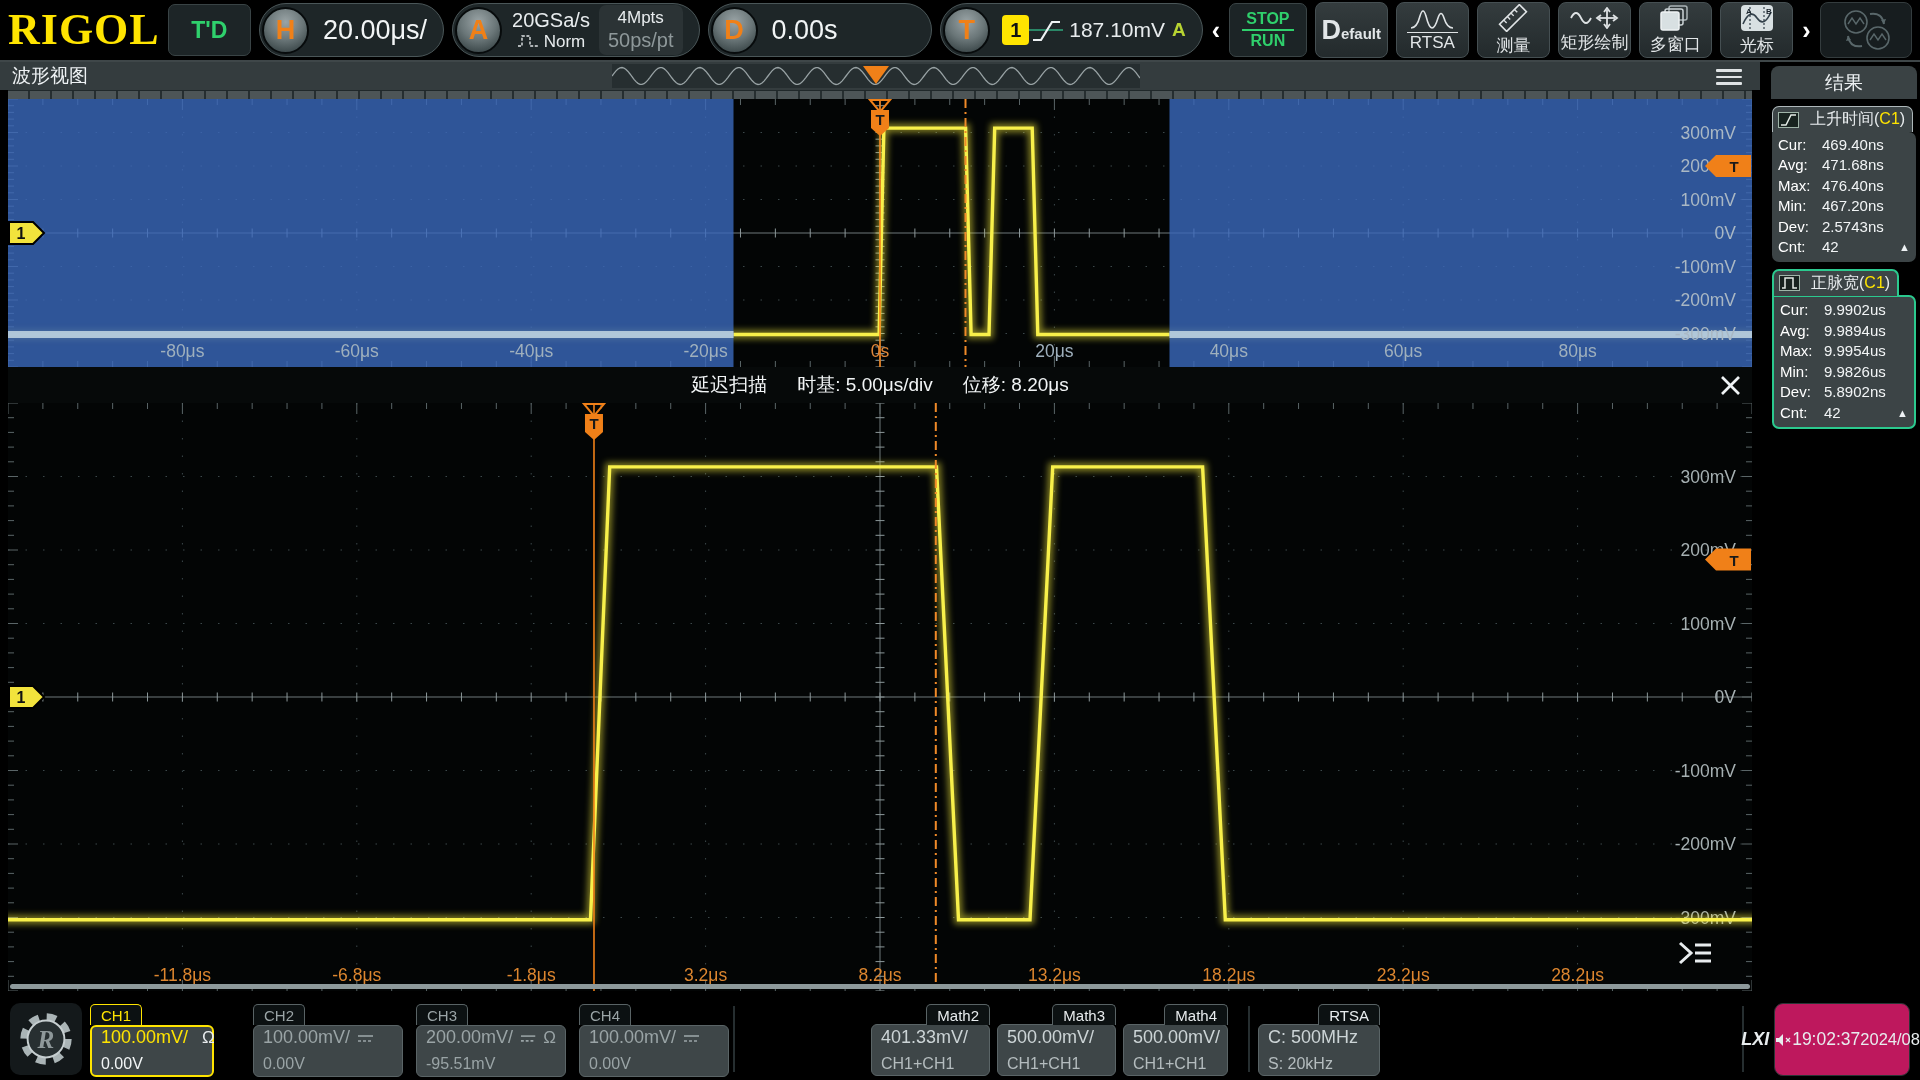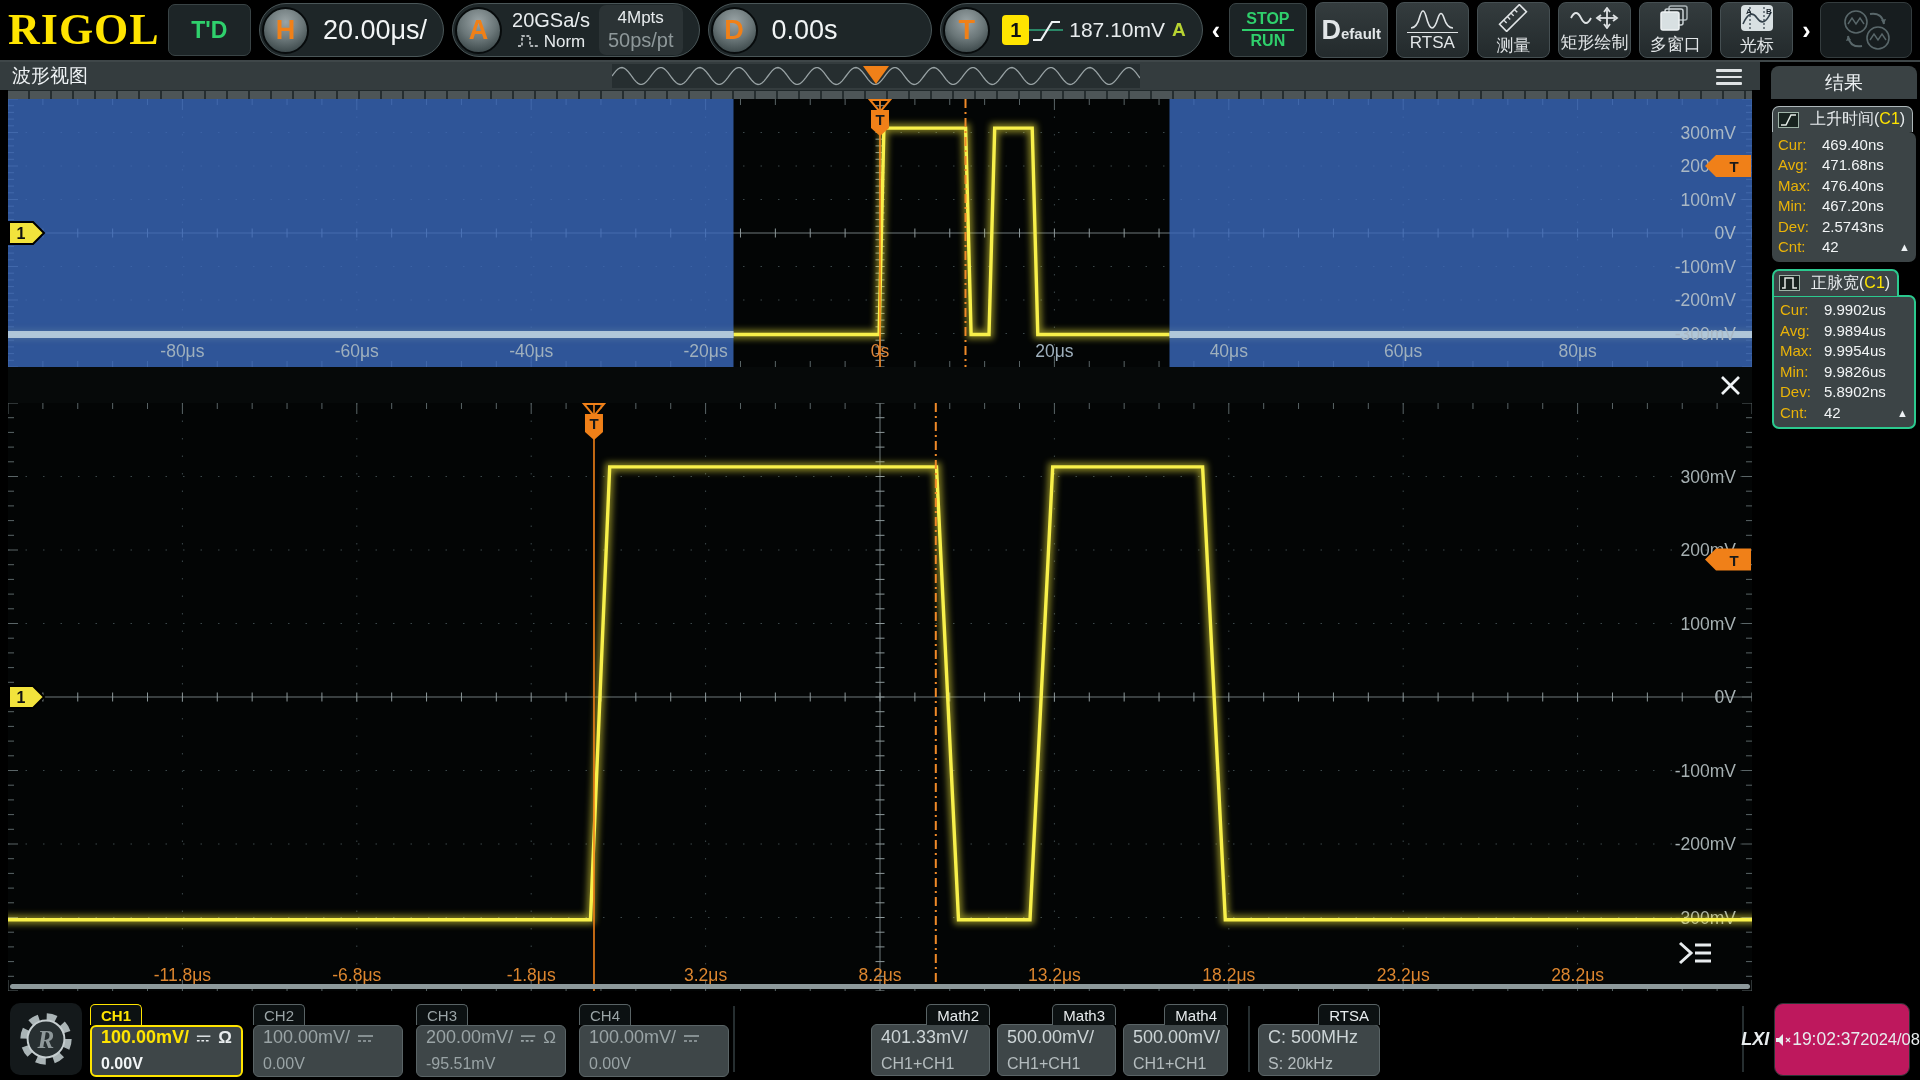--- a/index.html
+++ b/index.html
@@ -66,21 +66,21 @@
   .sidebar{position:absolute;right:0;top:62px;width:152px;height:938px;background:#000;padding:4px 3px}
   .res-head{height:33px;background:#3a4244;border-radius:8px 8px 0 0;display:flex;
     align-items:center;justify-content:center;font-size:19px;color:#eef2f4;margin-bottom:6px}
   .mpanel{margin:7px 1px 0}
   .mtab{display:inline-flex;align-items:center;gap:11px;background:#3c4446;
     border:1px solid #aeb8ba;border-bottom:none;border-radius:7px 7px 0 0;
     padding:2px 7px 2px 5px;font-size:16px;position:relative;z-index:2;margin-bottom:-1px}
   .mtab .chan{color:#ffe400}
   .mbody{background:#3c4446;border-radius:0 7px 7px 7px;padding:3px 6px 4px;position:relative;z-index:1}
   .mrow{display:flex;font-size:15px;line-height:20.5px}
-  .mrow .lab{width:44px;color:#eab308}
+  .mrow .lab{width:44px;color:#ffffff}
   .mrow .val{color:#f2f5f6}
   .mrow .arr{margin-left:auto;font-size:11px;color:#eef2f4;align-self:center}
   .mpanel.selected .mtab{border:2px solid #2bc98e;border-bottom:none;margin-bottom:-2px}
   .mpanel.selected .mbody{border:2px solid #2bc98e;border-radius:0 7px 7px 7px}
   
   .bottom-bar{position:absolute;left:0;top:1000px;width:1920px;height:80px;background:#000}
   .gearbtn{position:absolute;left:10px;top:3px;width:72px;height:72px;background:#14191b;
     border-radius:10px;display:flex;align-items:center;justify-content:center}
   .bcell{position:absolute;top:4px}
   .btab{height:21px;background:#0c1112;border:1px solid #596365;border-bottom:none;
@@ -569,20 +569,25 @@
        <text x="872" y="26" text-anchor="middle" font-size="15" font-weight="bold" fill="#1a1a1a">T</text>
         <line x1="957.5" y1="0" x2="957.5" y2="268" stroke="#f08a28" stroke-width="2" stroke-dasharray="9 4 2 4"></line>
         <polygon points="1,123 25,123 36,134 25,145 1,145" fill="#f2e33c" stroke="#000" stroke-width="2"></polygon>
        <text x="13" y="140" font-size="16" font-weight="bold" fill="#111" text-anchor="middle">1</text>
         <polygon points="1743,56.0 1708,56.0 1697,67.0 1708,78.0 1743,78.0" fill="#f08018"></polygon>
        <text x="1726" y="73.0" font-size="15" font-weight="bold" fill="#1a1a1a" text-anchor="middle">T</text>
       </svg>
   </div>
 
   <div class="delay-bar">
+    <div class="delay-text">
+      <span>延迟扫描</span>
+      <span>时基: 5.00μs/div</span>
+      <span>位移: 8.20μs</span>
+    </div>
     <svg class="close-x" viewBox="0 0 27 27">
       <line x1="5" y1="5" x2="22" y2="22" stroke="#eef2f4" stroke-width="2.6"></line>
       <line x1="22" y1="5" x2="5" y2="22" stroke="#eef2f4" stroke-width="2.6"></line>
     </svg>
   </div>
 
   <div class="plot plot-lower">
     <svg id="plot-lower" width="1744" height="588" viewBox="0 0 1744 588">
         <defs>
           <filter id="plot-lower-glow" x="-30%" y="-30%" width="160%" height="160%">
@@ -1011,21 +1016,21 @@
       <span class="lxi">LXI</span>
       <svg width="17" height="14" viewBox="0 0 17 14">
         <polygon points="1,5 4,5 8,1 8,13 4,9 1,9" fill="#e8ecee"></polygon>
         <line x1="11" y1="5" x2="15" y2="9" stroke="#e8ecee" stroke-width="1.3"></line>
         <line x1="15" y1="5" x2="11" y2="9" stroke="#e8ecee" stroke-width="1.3"></line>
       </svg>
     </div>
     <div class="t">19:02:37</div>
     <div class="d">2024/08/01</div>
   </div>
-<div class="bcell active" style="left: 90px; width: 153px; font-weight: bold;">
+<div class="bcell active" style="left: 90px; width: 124px;">
       <div class=""><span class="btab">CH1</span></div>
       <div class="bbody">
         <div class="bl1">
           <span class="v">100.00mV/</span>
           <svg width="17" height="12" viewBox="0 0 17 12">
             <line x1="1" y1="4" x2="16" y2="4" stroke="currentColor" stroke-width="1.6"></line>
             <line x1="1" y1="9" x2="16" y2="9" stroke="currentColor" stroke-width="1.6" stroke-dasharray="3 2"></line>
           </svg>
           <span class="ohm">Ω</span>
         </div>

